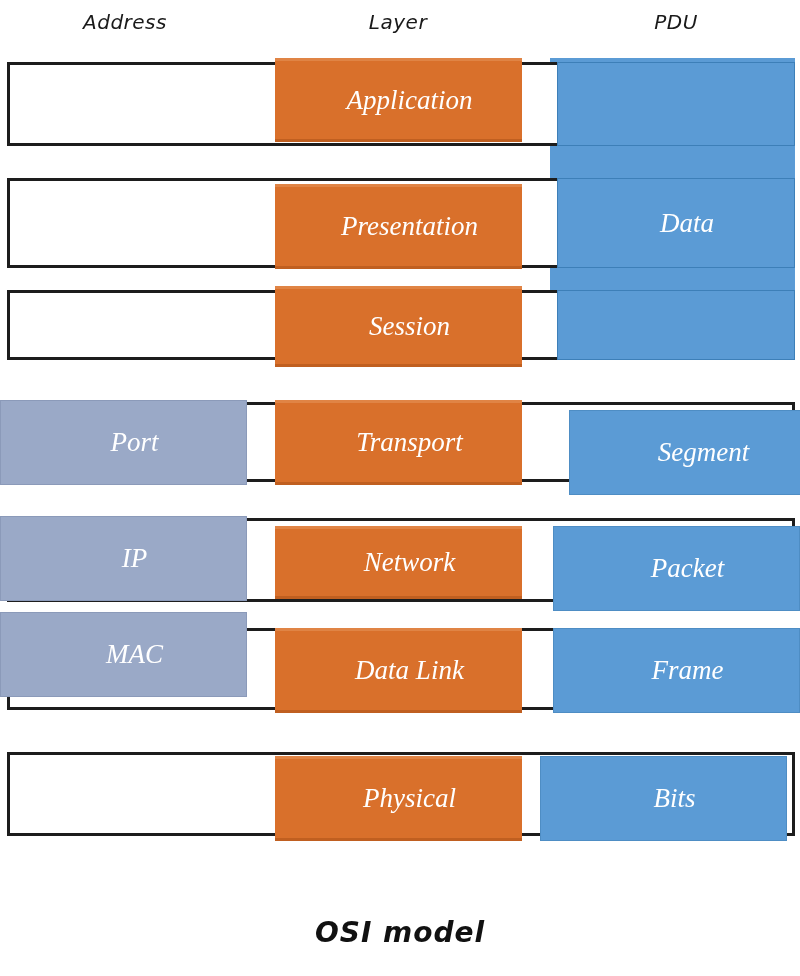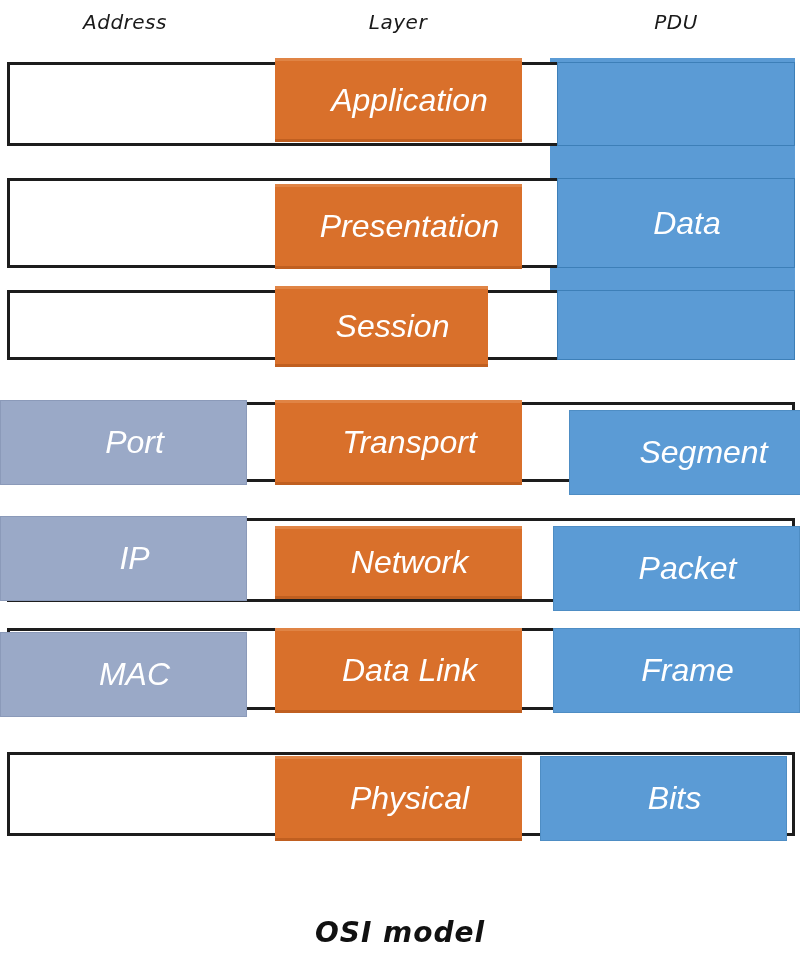--- a/index.html
+++ b/index.html
@@ -61,23 +61,23 @@
     z-index: 3;
   }
 
   
   .box {
     position: absolute;
     box-sizing: border-box;
     display: flex;
     align-items: center;
     justify-content: center;
-    font-family: Liberation Sans, sans-serif;
+    font-family: Liberation Serif, serif;
     font-style: italic;
-    font-size: 32px;
+    font-size: 27px;
     color: #ffffff;
     white-space: nowrap;
     z-index: 4;
     padding-left: 22px;
   }
   .box.orange {
     background: #D9702B;
     border-top: 3px solid #e08445;
     border-bottom: 3px solid #c05f20;
   }
@@ -131,31 +131,31 @@
   <div class="row-outline" style="top:518px; height:84px;"></div>
   <div class="row-outline" style="top:628px; height:82px;"></div>
   <div class="row-outline" style="top:752px; height:84px;"></div>
 
   <div class="box gray" style="left:0px; top:400px; width:247px; height:85px;">
     <span class="box-label">Port</span>
   </div>
   <div class="box gray" style="left:0px; top:516px; width:247px; height:85px;">
     <span class="box-label">IP</span>
   </div>
-  <div class="box gray" style="left:0px; top:632px; width:247px; height:85px;">
+  <div class="box gray" style="left:0px; top:612px; width:247px; height:85px;">
     <span class="box-label">MAC</span>
   </div>
 
   <div class="box orange" style="left:275px; top:58px; width:247px; height:84px;">
     <span class="box-label">Application</span>
   </div>
   <div class="box orange" style="left:275px; top:184px; width:247px; height:85px;">
     <span class="box-label">Presentation</span>
   </div>
-  <div class="box orange" style="left:275px; top:286px; width:213px; height:81px;">
+  <div class="box orange" style="left:275px; top:286px; width:247px; height:81px;">
     <span class="box-label">Session</span>
   </div>
   <div class="box orange" style="left:275px; top:400px; width:247px; height:85px;">
     <span class="box-label">Transport</span>
   </div>
   <div class="box orange" style="left:275px; top:526px; width:247px; height:73px;">
     <span class="box-label">Network</span>
   </div>
   <div class="box orange" style="left:275px; top:628px; width:247px; height:85px;">
     <span class="box-label">Data Link</span>

